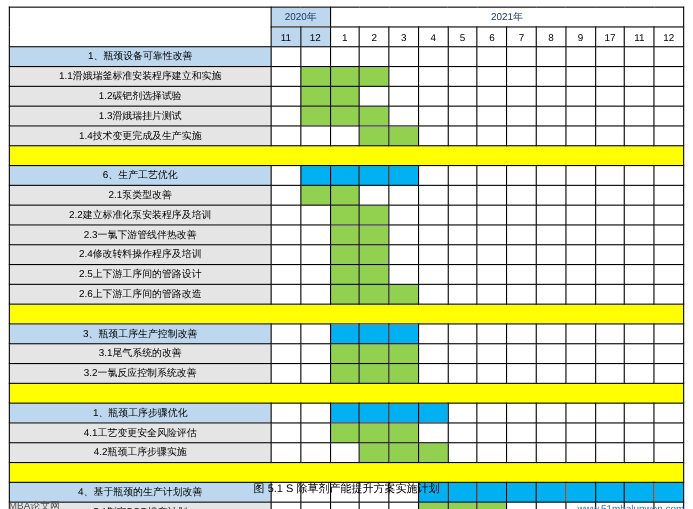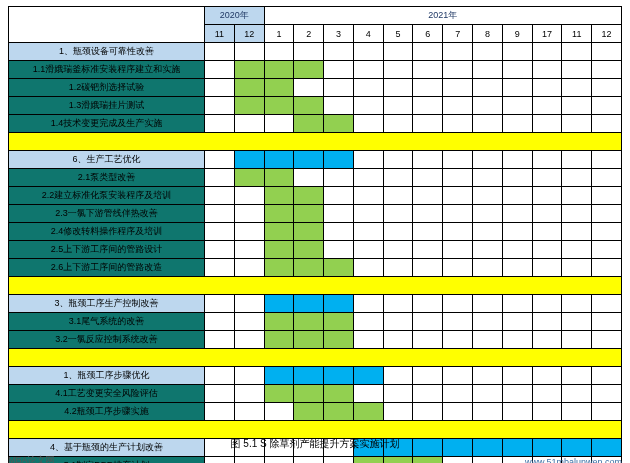--- a/index.html
+++ b/index.html
@@ -27,21 +27,21 @@
     border: 1px solid #000000;
     padding: 0;
     font-size: 9px;
     font-weight: normal;
     text-align: center;
     vertical-align: middle;
     height: 18px;
     overflow: hidden;
     white-space: nowrap;
   }
-  .task-col { width: 196px; text-align: left; }
+  .task-col { width: 238px; text-align: left; }
   .mon-col { width: 24px; }
   .yr-2020 {
     background: #bdd7ee;
     font-weight: bold;
     font-size: 10px;
     color: #1f3864;
     margin-left: 28px;
   }
   .yr-2021 {
     background: #ffffff;
@@ -69,21 +69,21 @@
     border-left: 1px solid #000;
     border-right: 1px solid #000;
     border-top: 1px solid #000;
     border-bottom: 1px solid #000;
     padding: 0;
   }
   .sub {
     text-align: left;
     padding-left: 6px;
     font-size: 9px;
-    background: #0f766e;
+    background: #e5e5e5;
   }
   .cell { background: #ffffff; }
   .bar-green { background: #92d050; }
   .bar-cyan { background: #00b0f0; }
   .corner { background: #ffffff; border-top: 1px solid #000; }
   .caption {
     position: absolute;
     bottom: 18px;
     left: 0;
     width: 630px;

